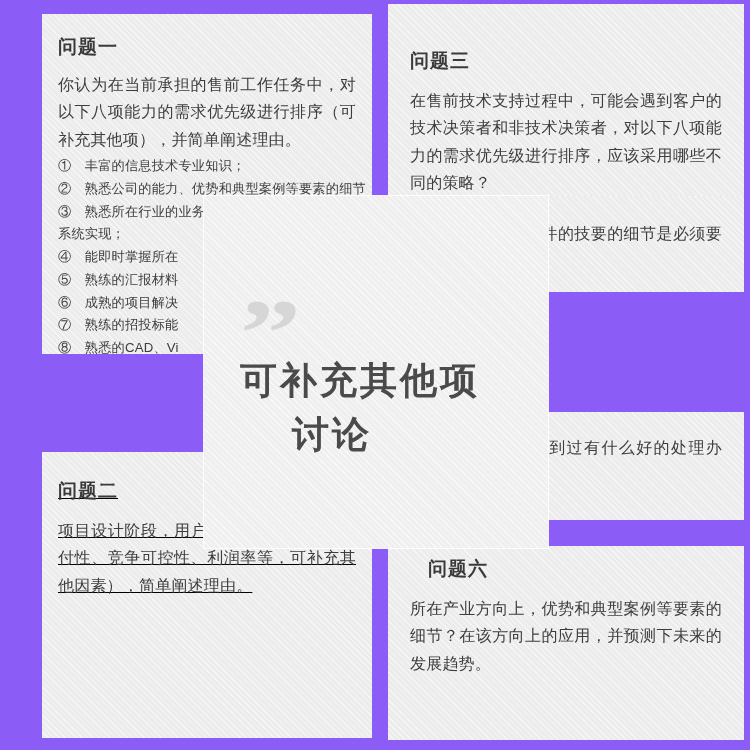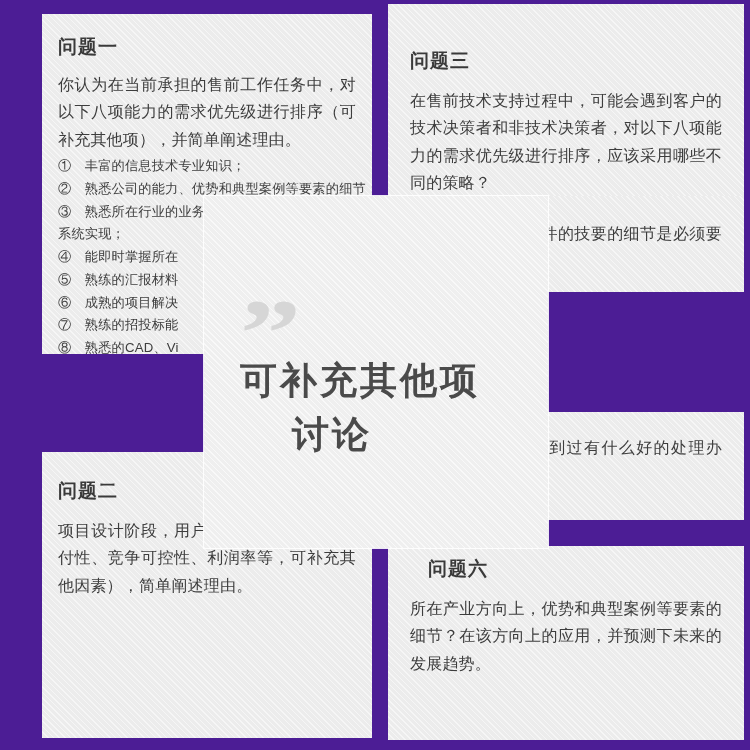--- a/index.html
+++ b/index.html
@@ -5,21 +5,21 @@
   * { box-sizing: border-box; margin: 0; padding: 0; }
   html, body {
     width: 750px; height: 750px;
     background: #ffffff;
     font-family: "Liberation Sans", sans-serif;
     overflow: hidden;
   }
   #stage {
     position: relative;
     width: 750px; height: 750px;
-    background: #4c1d95;
+    background: #8b5cf6;
   }
 
   
   .card {
     position: absolute;
     background-color: #ececec;
     background-image:
       repeating-linear-gradient(45deg,
         rgba(255,255,255,0.55) 0px,
         rgba(255,255,255,0.55) 1px,
@@ -59,21 +59,21 @@
   #card-q3 { left: 388px; top: 4px;   width: 356px; height: 212px; }
   #card-q3 .q-title { margin: 46px 0 14px 22px; }
   #card-q3 .q-body  { margin: 0 22px 0 22px; }
 
   #card-q4 { left: 388px; top: 196px; width: 356px; height: 96px; }
   #card-q4 .q-body { margin: 24px 22px 0 22px; }
 
   #card-q5 { left: 388px; top: 412px; width: 356px; height: 108px; }
   #card-q5 .q-body { margin: 22px 22px 0 22px; }
 
-  #card-q2 { left: 42px;  top: 452px; width: 330px; height: 286px; }
+  #card-q2 { left: 42px;  top: 452px; width: 330px; height: 286px; text-decoration: underline; }
   #card-q2 .q-title { margin: 28px 0 14px 16px; }
   #card-q2 .q-body  { margin: 0 16px 0 16px; }
 
   #card-q6 { left: 388px; top: 546px; width: 356px; height: 194px; }
   #card-q6 .q-title { margin: 12px 0 14px 40px; }
   #card-q6 .q-body  { margin: 0 22px 0 22px; }
 
   
   #card-center {
     left: 204px; top: 196px; width: 344px; height: 352px;

